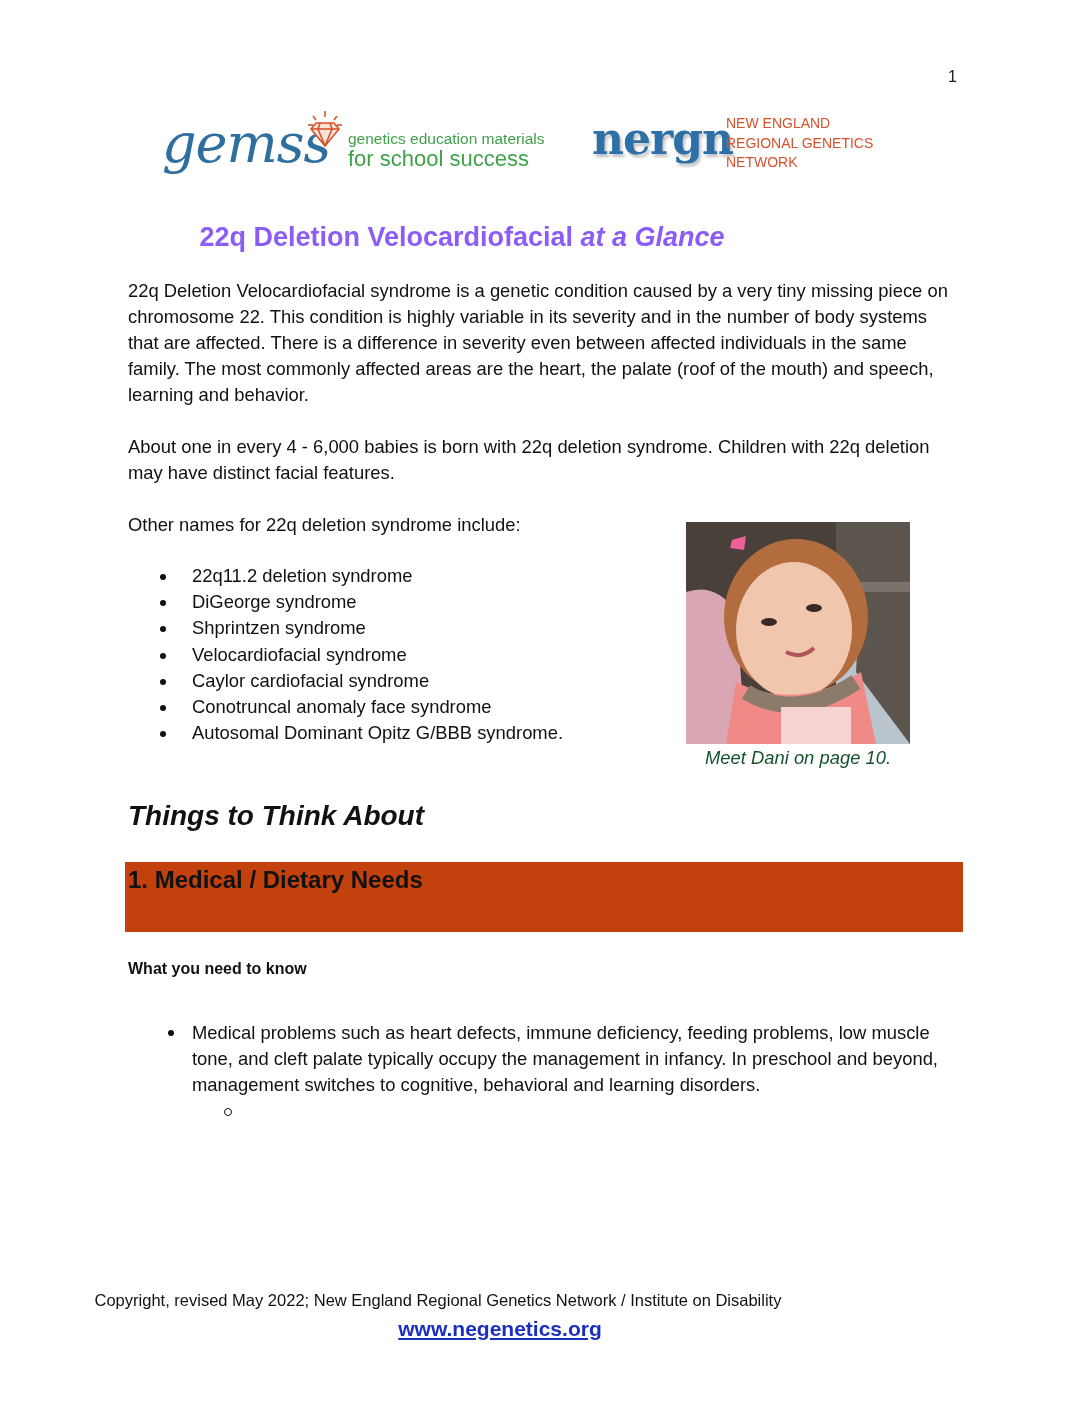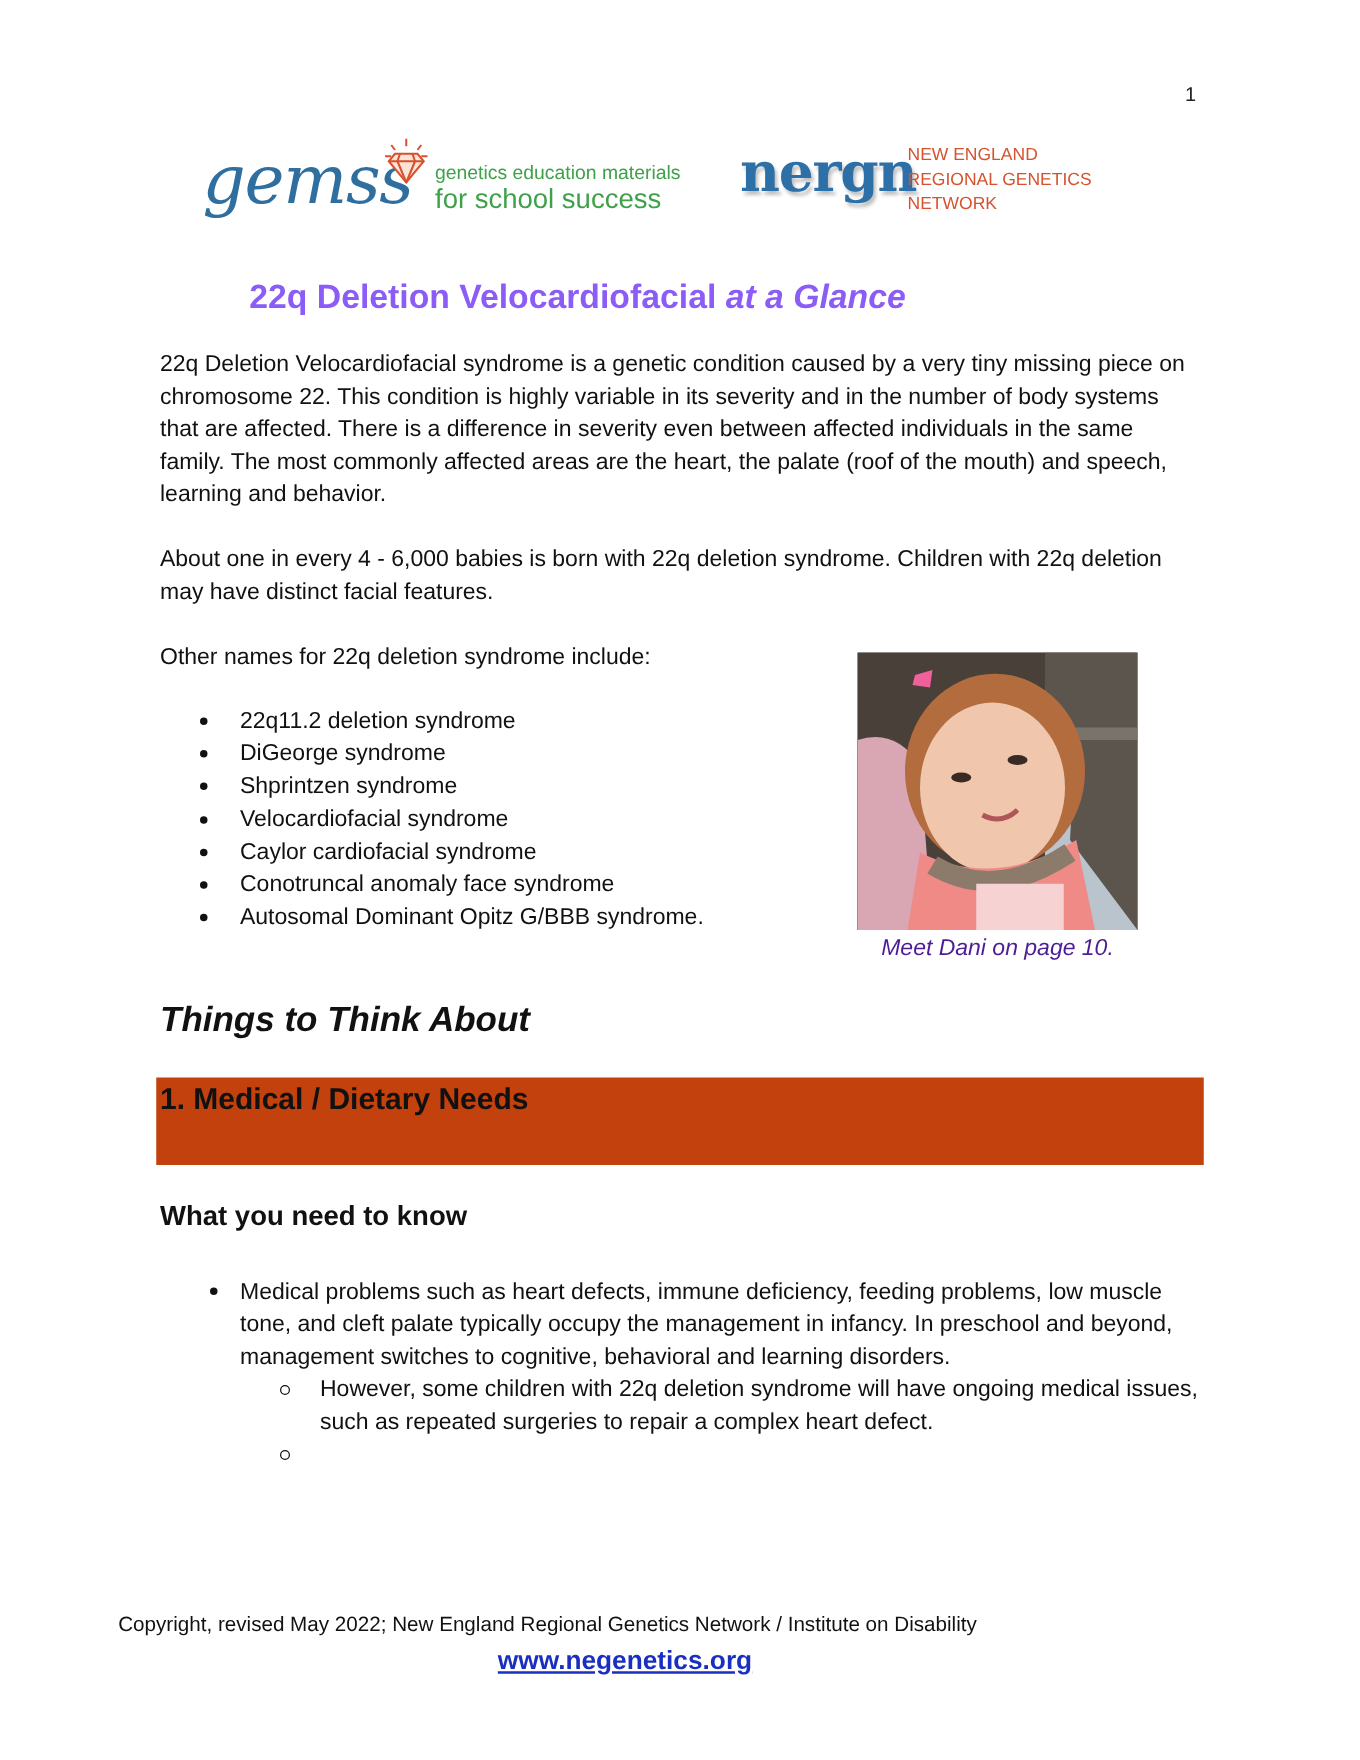--- a/index.html
+++ b/index.html
@@ -64,34 +64,34 @@
     .bullets li .dot {
       position: absolute; left: 0; top: 11px; width: 6px; height: 6px; border-radius: 50%; background: #111;
     }
     
     .photo {
       position: absolute; left: 686px; top: 522px; width: 224px; height: 222px; overflow: hidden;
       background: #3a3230;
     }
     .photo-caption {
       position: absolute; left: 686px; top: 747px; width: 224px; text-align: center;
-      font-style: italic; font-size: 18.4px; color: #4c1d95;
+      font-style: italic; font-size: 18.4px; color: #14532d;
     }
     
     .section-heading {
       position: absolute; left: 128px; top: 800px; font-size: 28px; font-weight: bold; font-style: italic; color: #111;
     }
     .green-band {
       position: absolute; left: 125px; top: 862px; width: 838px; height: 70px; background: #c2410c;
     }
     .green-band-title {
       position: absolute; left: 3px; top: 4px; font-size: 24px; font-weight: bold; color: #111;
     }
     .subheading {
-      position: absolute; left: 128px; top: 960px; font-size: 22px; font-weight: bold; color: #111;
+      position: absolute; left: 128px; top: 960px; font-size: 16px; font-weight: bold; color: #111;
     }
     .main-list {
       position: absolute; left: 160px; top: 1020px; width: 800px; list-style: none;
       font-size: 18.4px; line-height: 26px; color: #111;
     }
     .main-list > li { position: relative; padding-left: 32px; }
     .main-list > li > .dot {
       position: absolute; left: 8px; top: 10px; width: 6px; height: 6px; border-radius: 50%; background: #111;
     }
     .sub-list { list-style: none; margin-left: 32px; }
@@ -187,21 +187,20 @@
   <div class="green-band-title">1.  Medical / Dietary Needs</div>
 </div>
 
 <h3 class="subheading">What you need to know</h3>
 
 <ul class="main-list">
   <li>
     <span class="dot"></span>
     <span>Medical problems such as heart defects, immune deficiency, feeding problems, low muscle tone, and cleft palate typically occupy the management in infancy. In preschool and beyond, management switches to cognitive, behavioral and learning disorders.</span>
     <ul class="sub-list">
-      <li><span class="ring"></span><span>However, some children with 22q deletion syndrome will have ongoing medical issues, such as repeated surgeries to repair a complex heart defect.</span></li>
       <li><span class="ring"></span></li>
     </ul>
   </li>
 </ul>
 
 <div class="footer-copy">Copyright, revised May 2022; New England Regional Genetics Network / Institute on Disability</div>
 <div class="footer-link">
   <a href="#">www.negenetics.org</a>
 </div>
 

